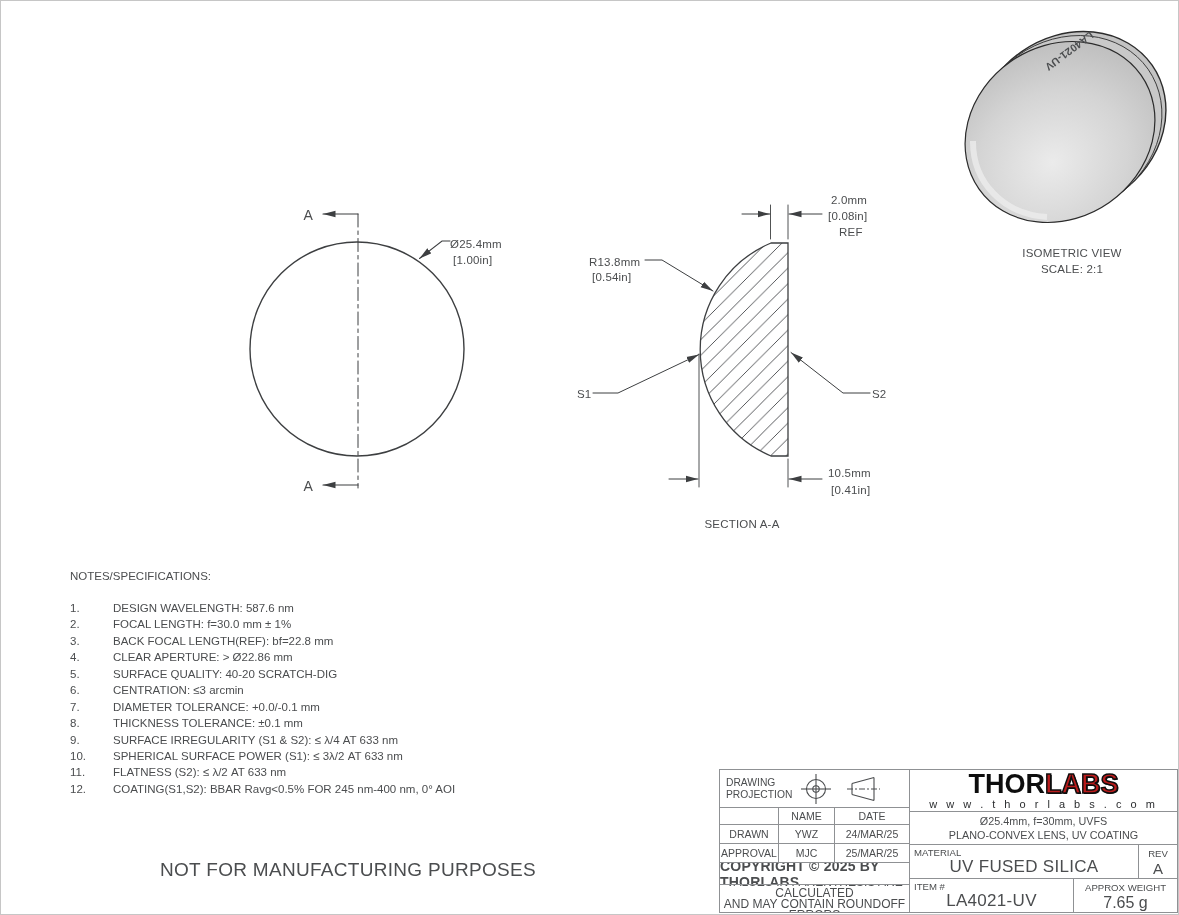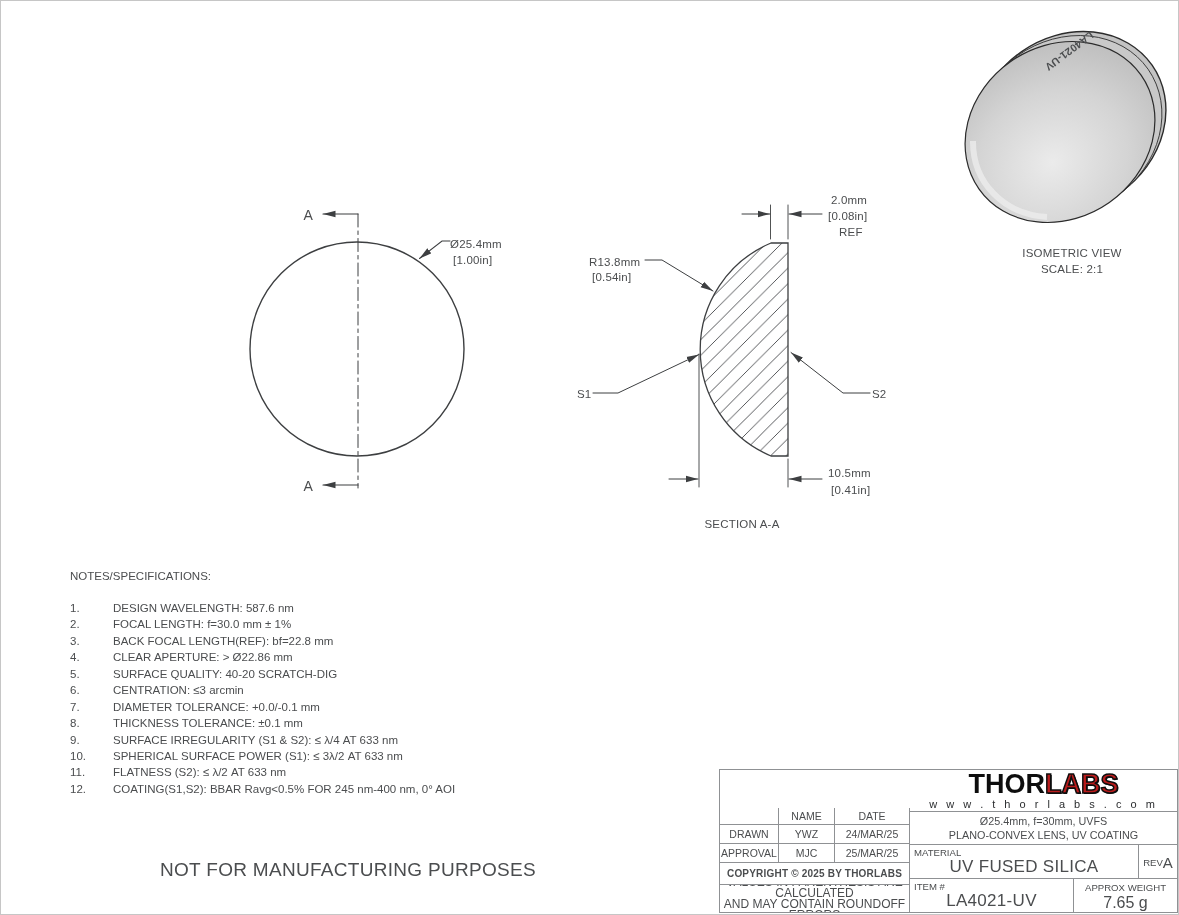--- a/index.html
+++ b/index.html
@@ -27,30 +27,30 @@
     position:absolute;left:97px;top:860px;width:500px;text-align:center;
     font-size:19px;line-height:18.5px;letter-spacing:.3px;
   }
 
   
   .tb{position:absolute;left:718px;top:768px;width:459px;height:144px;
       border:1px solid var(--tbb);box-sizing:border-box;font-size:10.5px;}
   .tb .cell{position:absolute;box-sizing:border-box;display:flex;align-items:center;justify-content:center;overflow:hidden;}
   .bR{border-right:1px solid var(--tbb);} .bB{border-bottom:1px solid var(--tbb);}
   .proj-label{font-size:10.3px;line-height:11.5px;padding-left:6px;}
-  .copyright{font-weight:bold;font-size:10px;letter-spacing:.2px;}
+  .copyright{font-weight:bold;font-size:14px;letter-spacing:.2px;}
   .disclaimer{font-size:12px;line-height:11px;text-align:center;}
   .logo-wrap{display:flex;flex-direction:column;align-items:center;justify-content:center;width:100%;}
   .logo{font-size:27px;font-weight:800;line-height:26px;letter-spacing:0;color:#0d0d0d;white-space:nowrap;}
   .logo .labs{color:#b91c1c;-webkit-text-stroke:1.5px #0d0d0d;text-shadow:1px 1px 0 #0d0d0d;}
   .website{font-size:11px;letter-spacing:3px;color:#2b2d2f;margin-top:1px;}
   .desc{font-size:10.8px;line-height:14px;text-align:center;}
   .corner-lbl{position:absolute;left:4px;top:2px;font-size:9.6px;}
   .big-val{font-size:17px;letter-spacing:.3px;}
-  .rev-cell{justify-content:flex-start;}
+  .rev-cell{flex-direction:column;justify-content:flex-start;}
   .rev-lbl{font-size:9.6px;margin-top:2px;}
   .rev-val{font-size:15px;margin-top:1px;}
   .wt-cell{flex-direction:column;justify-content:flex-start;}
   .wt-lbl{font-size:9.6px;margin-top:3px;}
   .wt-val{font-size:16px;margin-top:1px;}
   .item-cell,.mat-cell{padding-top:10px;}
 </style>
 </head>
 <body>
 
@@ -176,20 +176,36 @@
         <span>COATING(S1,S2): BBAR Ravg&lt;0.5% FOR 245 nm-400 nm, 0° AOI</span>
       </div>
   </div>
 
   <div class="info-statement">
     <div>NOT FOR MANUFACTURING PURPOSES</div>
   </div>
 
   <div class="tb">
 
+    <div class="cell bR bB" style="left:0;top:0;width:190px;height:38px;justify-content:flex-start;">
+      <div class="proj-label">
+        <div>DRAWING</div>
+        <div>PROJECTION</div>
+      </div>
+      <svg width="84" height="32" viewBox="0 0 84 32" style="margin-left:8px;">
+        <g stroke="#4b4d4f" fill="none" stroke-width="1.1">
+          <circle cx="16" cy="16" r="9.5"></circle>
+          <circle cx="16" cy="16" r="3.2"></circle>
+          <line x1="1" y1="16" x2="31" y2="16"></line>
+          <line x1="16" y1="1" x2="16" y2="31"></line>
+          <path d="M52,10.5 L52,21.5 M74,4.5 L74,27.5 M52,10.5 L74,4.5 M52,21.5 L74,27.5"></path>
+          <line x1="47" y1="16" x2="80" y2="16" stroke-dasharray="6 2 2 2"></line>
+        </g>
+      </svg>
+    </div>
 
     <div class="cell bR bB" style="left:0;top:38px;width:59px;height:17px;"></div>
     <div class="cell bR bB" style="left:59px;top:38px;width:56px;height:17px;">NAME</div>
     <div class="cell bR bB" style="left:115px;top:38px;width:75px;height:17px;">DATE</div>
 
     <div class="cell bR bB" style="left:0;top:55px;width:59px;height:19px;">DRAWN</div>
     <div class="cell bR bB" style="left:59px;top:55px;width:56px;height:19px;">YWZ</div>
     <div class="cell bR bB" style="left:115px;top:55px;width:75px;height:19px;">24/MAR/25</div>
 
     <div class="cell bR bB" style="left:0;top:74px;width:59px;height:19px;">APPROVAL</div>

